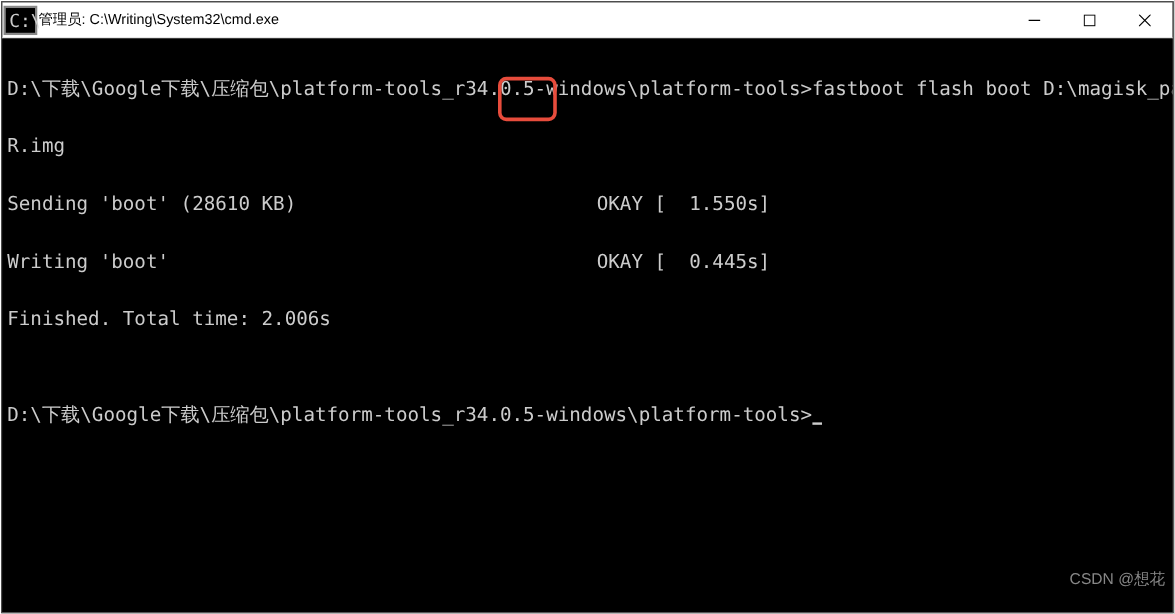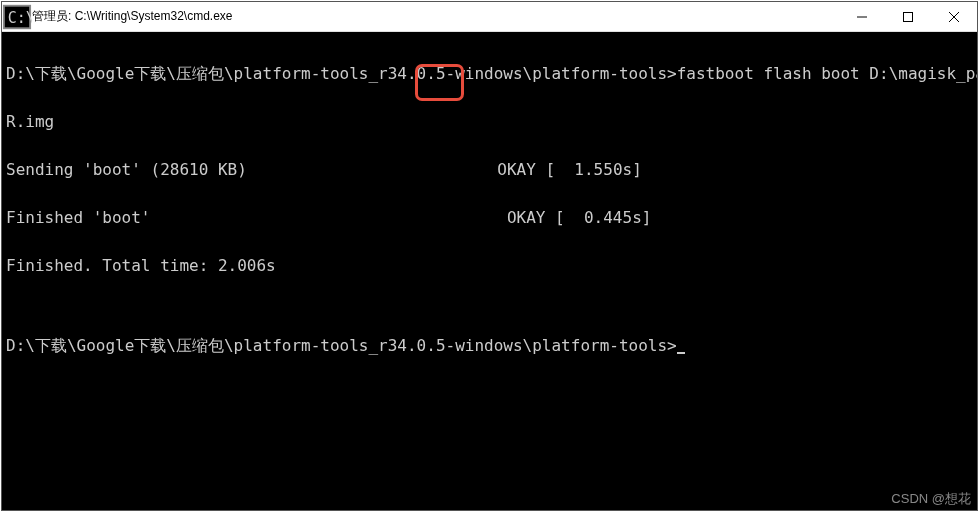--- a/index.html
+++ b/index.html
@@ -68,21 +68,21 @@
       display: inline-block;
       width: 8px;
       height: 2px;
       background: #ccc;
       vertical-align: bottom;
       margin-bottom: 0px;
     }
     .watermark {
       position: absolute;
       right: 8px;
-      bottom: 4px;
+      bottom: 20px;
       color: #b5b5b5;
       font-size: 13px;
       font-family: "Microsoft YaHei", sans-serif;
       opacity: 0.75;
     }
   </style>
 </head>
 <body>
 
 <div class="window">
@@ -111,21 +111,21 @@
             <line x1="10" y1="0" x2="0" y2="10" stroke="#000" stroke-width="1"></line>
           </svg>
       </div>
     </div>
   </div>
 
   <div class="terminal">
     <div class="line"><span>D:\下载\Google下载\压缩包\platform-tools_r34.0.5-windows\platform-tools&gt;</span><span>fastboot flash boot D:\magisk_patched-26300_oUkK</span></div>
     <div class="line">R.img</div>
     <div class="line"><span>Sending 'boot' (28610 KB)                          </span><span>OKAY</span><span> [  1.550s]</span></div>
-    <div class="line"><span>Finished 'boot'                                     </span><span>OKAY</span><span> [  0.445s]</span></div>
+    <div class="line"><span>Writing 'boot'                                     </span><span>OKAY</span><span> [  0.445s]</span></div>
     <div class="line">Finished. Total time: 2.006s</div>
     <div class="line"></div>
     <div class="line"><span>D:\下载\Google下载\压缩包\platform-tools_r34.0.5-windows\platform-tools&gt;</span><span class="cursor"></span></div>
 
     <div class="highlight-box" style="left:413px; top:32px; width:49px; height:37px;"></div>
   </div>
 </div>
 
 <div class="watermark">CSDN @想花</div>
 

